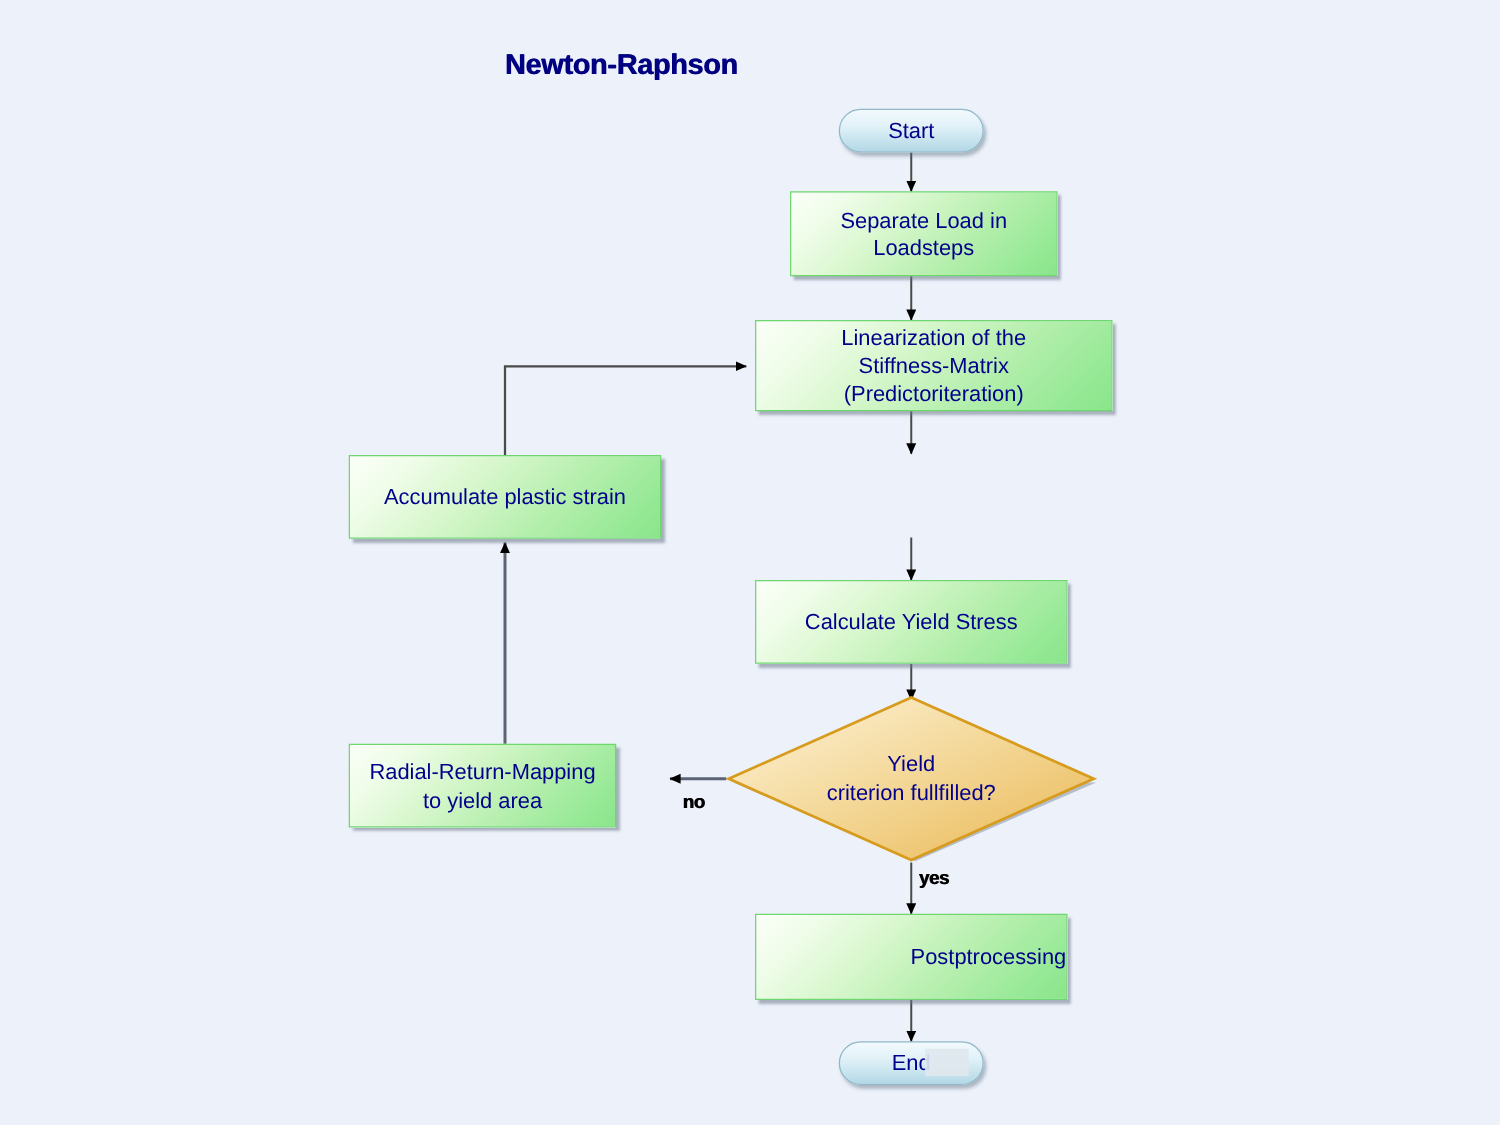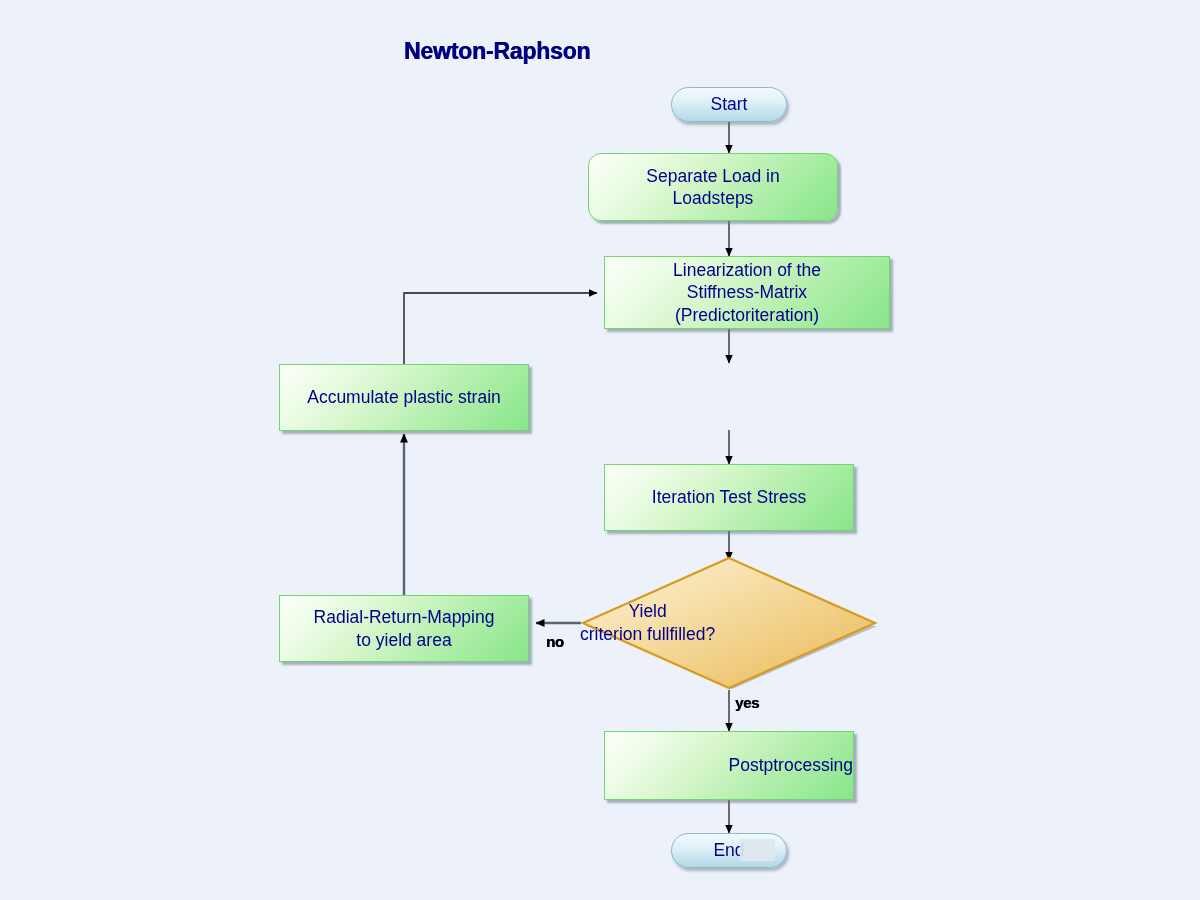--- a/index.html
+++ b/index.html
@@ -89,20 +89,21 @@
     height: 100%;
   }
   .decision-label {
     position: absolute;
     left: 0;
     top: 0;
     width: 100%;
     height: 100%;
     display: flex;
     align-items: center;
+    justify-content: center;
     text-align: center;
     color: #00008c;
     font-size: 17.5px;
     line-height: 1.3;
   }
 
   
   .edge-label {
     position: absolute;
     color: #000000;
@@ -152,38 +153,38 @@
 
     <line x1="729" y1="690" x2="729" y2="731" stroke="#4a4a4a" stroke-width="1.6" marker-end="url(#arrowblk)"></line>
 
     <line x1="729" y1="800" x2="729" y2="833" stroke="#4a4a4a" stroke-width="1.6" marker-end="url(#arrowblk)"></line>
   </svg>
 
   <div class="node terminator" style="left:671px; top:87px; width:116px; height:35px;">
     <span>Start</span>
   </div>
 
-  <div class="node process" style="left:588px; top:153px; width:250px; height:68px;border-radius:13px;">
+  <div class="node process" style="left:632px; top:153px; width:214px; height:68px;">
     <span>
       <span>Separate Load in</span><br>
       <span>Loadsteps</span>
     </span>
   </div>
 
   <div class="node process" style="left:604px; top:256px; width:286px; height:73px;">
     <span>
       <span>Linearization of the</span><br>
       <span>Stiffness-Matrix</span><br>
       <span>(Predictoriteration)</span>
     </span>
   </div>
 
 
   <div class="node process" style="left:604px; top:464px; width:250px; height:67px;">
-    <span>Iteration Test Stress</span>
+    <span>Calculate Yield Stress</span>
   </div>
 
   <div class="decision-wrap" style="left:580px; top:556px; width:298px; height:134px;">
     <svg class="decision-shape" viewBox="0 0 298 134" preserveAspectRatio="none">
       <defs>
         <linearGradient id="diaGrad" x1="0" y1="0" x2="1" y2="1">
           <stop offset="0%" stop-color="#fdf3dc"></stop>
           <stop offset="22%" stop-color="#f9e7bd"></stop>
           <stop offset="52%" stop-color="#f3d694"></stop>
           <stop offset="78%" stop-color="#eec571"></stop>
@@ -194,21 +195,21 @@
       <polygon points="149,2 295,67 149,132 3,67" fill="url(#diaGrad)" stroke="#d79b1e" stroke-width="2.2"></polygon>
     </svg>
     <div class="decision-label">
       <span>
         <span>Yield</span><br>
         <span>criterion fullfilled?</span>
       </span>
     </div>
   </div>
 
-  <div class="node process" style="left:279px; top:595px; width:250px; height:67px;">
+  <div class="node process" style="left:279px; top:595px; width:214px; height:67px;">
     <span>
       <span>Radial-Return-Mapping</span><br>
       <span>to yield area</span>
     </span>
   </div>
 
   <div class="node process" style="left:279px; top:364px; width:250px; height:67px;">
     <span>Accumulate plastic strain</span>
   </div>
 

